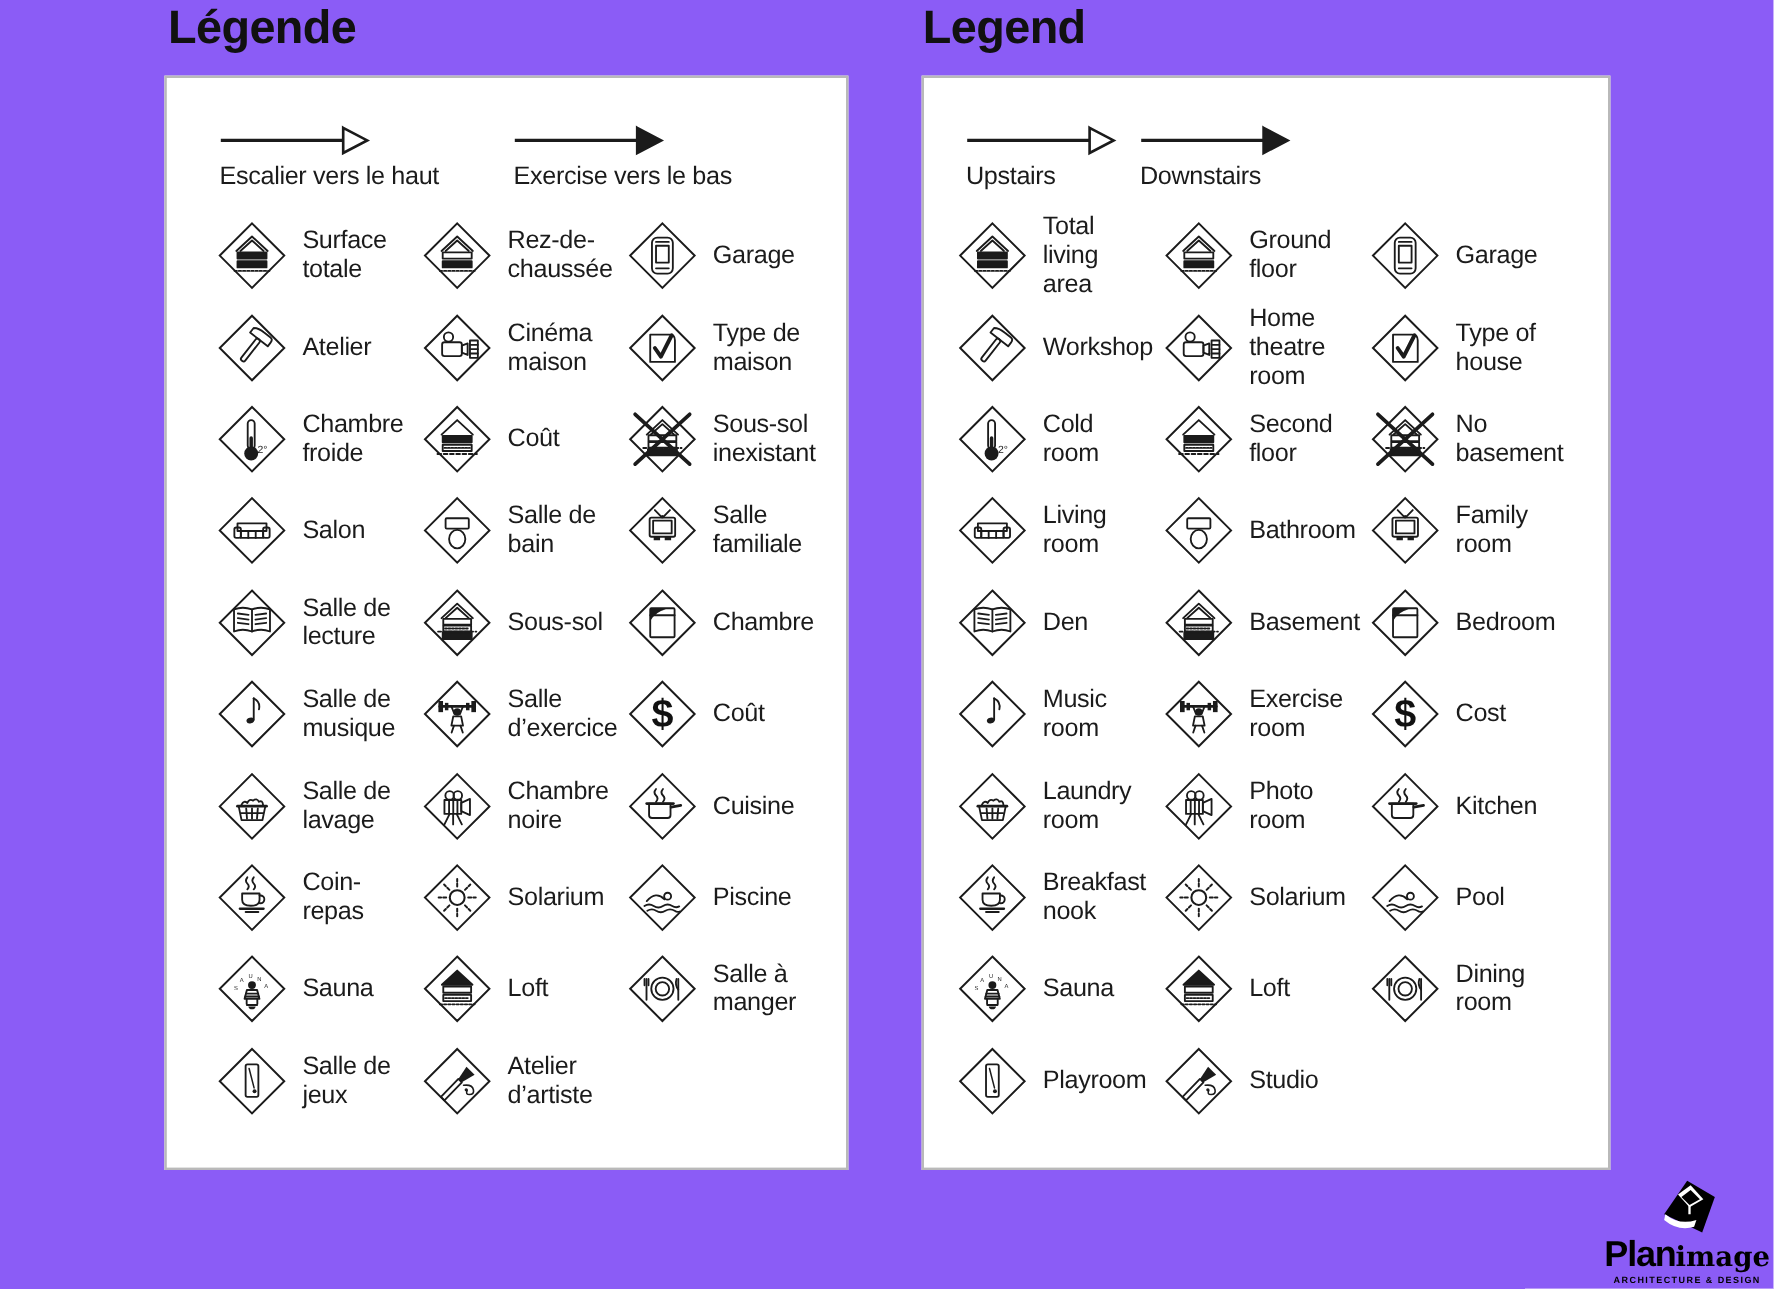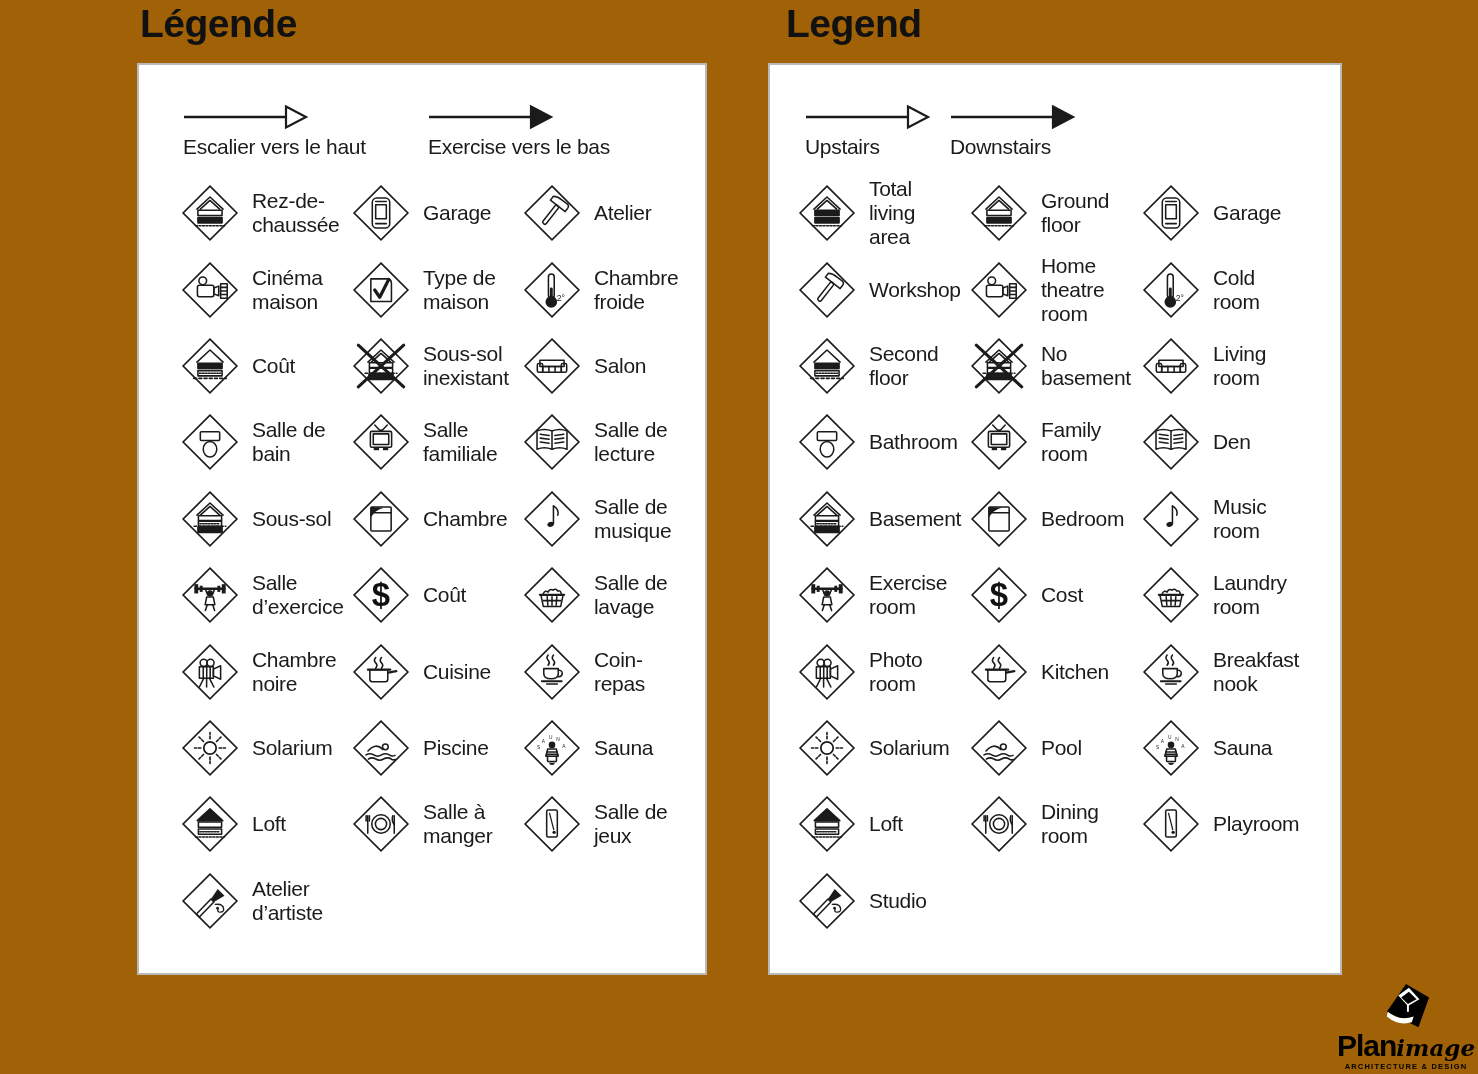--- a/index.html
+++ b/index.html
@@ -1,39 +1,39 @@
 <!DOCTYPE html>
 <html><head>
 <meta charset="utf-8">
 <style>
   html,body{margin:0;padding:0;background:#fff;}
-  .canvas{position:relative;width:1478px;height:1074px;background:#a16207;overflow:hidden;
+  .canvas{position:relative;width:1478px;height:1074px;background:#8b5cf6;overflow:hidden;
           font-family:"Liberation Sans",sans-serif;color:#1b1b1b;}
   .panel-title{position:absolute;font-size:39px;font-weight:800;letter-spacing:-.5px;color:#111;}
   #title-fr{left:140px;top:2px;}
-  #title-en{left:786px;top:2px;}
+  #title-en{left:769px;top:2px;}
   .panel{position:absolute;top:63px;height:912px;border:2px solid #b9b9b9;background:#fff;box-sizing:border-box;}
   #panel-fr{left:137px;width:570px;}
   #panel-en{left:768px;width:574px;}
   .arrow-block{position:absolute;top:39px;}
   .arrow-block svg{display:block;}
   .arrow-label{margin-top:5px;font-size:21px;letter-spacing:-.3px;white-space:nowrap;}
   .grid{position:absolute;top:110px;display:grid;}
   #panel-fr .grid{left:42px;grid-template-columns:171px 171px 200px;}
   #panel-en .grid{left:28px;grid-template-columns:172px 172px 200px;}
   .grid{grid-auto-rows:76.4px;}
   .cell{display:flex;align-items:center;gap:13px;}
   .diamond-icon{flex:0 0 58px;width:58px;height:58px;}
   .cell-label{font-size:21px;line-height:1.14;letter-spacing:-.3px;white-space:pre-line;}
   
   .logo{position:absolute;left:1336px;top:983px;width:140px;text-align:center;}
   .logo-mark{display:block;margin:0 auto;}
   .brand{margin-top:0;line-height:1;white-space:nowrap;}
   .brand-bold{font-weight:900;font-size:30px;letter-spacing:-1px;color:#000;}
-  .brand-italic{font-family:"DejaVu Serif",serif;font-style:italic;font-weight:bold;font-size:23px;color:#000;}
+  .brand-italic{font-family:"DejaVu Serif",serif;font-weight:bold;font-size:23px;color:#000;}
   .tagline{font-size:7.5px;font-weight:bold;letter-spacing:1.2px;color:#000;margin-top:1px;}
 </style>
 </head>
 <body>
 
 <div class="canvas">
 
   <div class="panel-title" id="title-fr">Légende</div>
   <div class="panel-title" id="title-en">Legend</div>
 
@@ -50,20 +50,34 @@
     <div class="arrow-block" style="left:289px">
       <span>
         <svg viewBox="0 0 126 26" width="126" height="26">
           <line x1="1" y1="13" x2="103" y2="13" stroke="#1b1b1b" stroke-width="2.6"></line>
           <polygon points="103,2.5 123,13 103,23.5" fill="#1b1b1b" stroke="#1b1b1b" stroke-width="2.2"></polygon>
         </svg>
       </span>
       <div class="arrow-label">Exercise vers le bas</div>
     </div>
     <div class="grid">
+  <div class="cell">
+    <span class="diamond-icon"><svg viewBox="0 0 60 60" width="58" height="58">
+              <polygon points="30,2.2 57.8,30 30,57.8 2.2,30" fill="#fff" stroke="#1b1b1b" stroke-width="1.7"></polygon>
+              <g fill="none" stroke="#1b1b1b" stroke-width="1.6" stroke-linecap="round" stroke-linejoin="round">
+                <path d="M16.5 26 L30 13.5 L43.5 26"></path>
+                <path d="M20 26 L30 17 L40 26"></path>
+                <rect x="17.5" y="27.2" width="25" height="5.4" fill="#1b1b1b"></rect>
+                <rect x="17.5" y="34.8" width="25" height="5.4" fill="#1b1b1b"></rect>
+                <line x1="15" y1="43.2" x2="45" y2="43.2" stroke-dasharray="2 1.6"></line>
+              </g>
+            </svg></span>
+    <span class="cell-label">Surface
+totale</span>
+  </div>
 
   <div class="cell">
     <span class="diamond-icon"><svg viewBox="0 0 60 60" width="58" height="58">
               <polygon points="30,2.2 57.8,30 30,57.8 2.2,30" fill="#fff" stroke="#1b1b1b" stroke-width="1.7"></polygon>
               <g fill="none" stroke="#1b1b1b" stroke-width="1.6" stroke-linecap="round" stroke-linejoin="round">
                 <path d="M16.5 26 L30 13.5 L43.5 26"></path>
                 <path d="M20 26 L30 17 L40 26"></path>
                 <rect x="17.5" y="27.2" width="25" height="5.4"></rect>
                 <rect x="17.5" y="34.8" width="25" height="5.4" fill="#1b1b1b"></rect>
                 <line x1="15" y1="43.2" x2="45" y2="43.2" stroke-dasharray="2 1.6"></line>
@@ -581,20 +595,31 @@
                 <line x1="41" y1="27.3" x2="47.8" y2="27.3"></line>
                 <line x1="41" y1="31" x2="47.8" y2="31"></line>
                 <line x1="41" y1="34.7" x2="47.8" y2="34.7"></line>
               </g>
             </svg></span>
     <span class="cell-label">Home
 theatre
 room</span>
   </div>
 
+  <div class="cell">
+    <span class="diamond-icon"><svg viewBox="0 0 60 60" width="58" height="58">
+              <polygon points="30,2.2 57.8,30 30,57.8 2.2,30" fill="#fff" stroke="#1b1b1b" stroke-width="1.7"></polygon>
+              <g fill="none" stroke="#1b1b1b" stroke-width="1.6" stroke-linecap="round" stroke-linejoin="round">
+                <path d="M19.5 18.5 h16.5 q4.8 0 4.8 4.8 v18.7 h-21.3 z"></path>
+                <path d="M23.5 30 L28.7 37.5 L38 19" stroke-width="3.4"></path>
+              </g>
+            </svg></span>
+    <span class="cell-label">Type of
+house</span>
+  </div>
 
   <div class="cell">
     <span class="diamond-icon"><svg viewBox="0 0 60 60" width="58" height="58">
               <polygon points="30,2.2 57.8,30 30,57.8 2.2,30" fill="#fff" stroke="#1b1b1b" stroke-width="1.7"></polygon>
               <g fill="none" stroke="#1b1b1b" stroke-width="1.6" stroke-linecap="round" stroke-linejoin="round">
                 <rect x="26.3" y="13.5" width="6" height="25" rx="3"></rect>
                 <line x1="29.3" y1="29" x2="29.3" y2="39" stroke-width="3"></line>
                 <circle cx="29.3" cy="42.3" r="6" fill="#1b1b1b" stroke="none"></circle>
                 <text x="34.8" y="41.5" font-size="9" fill="#1b1b1b" stroke="none" font-family="Liberation Sans,sans-serif">2°</text>
               </g>

